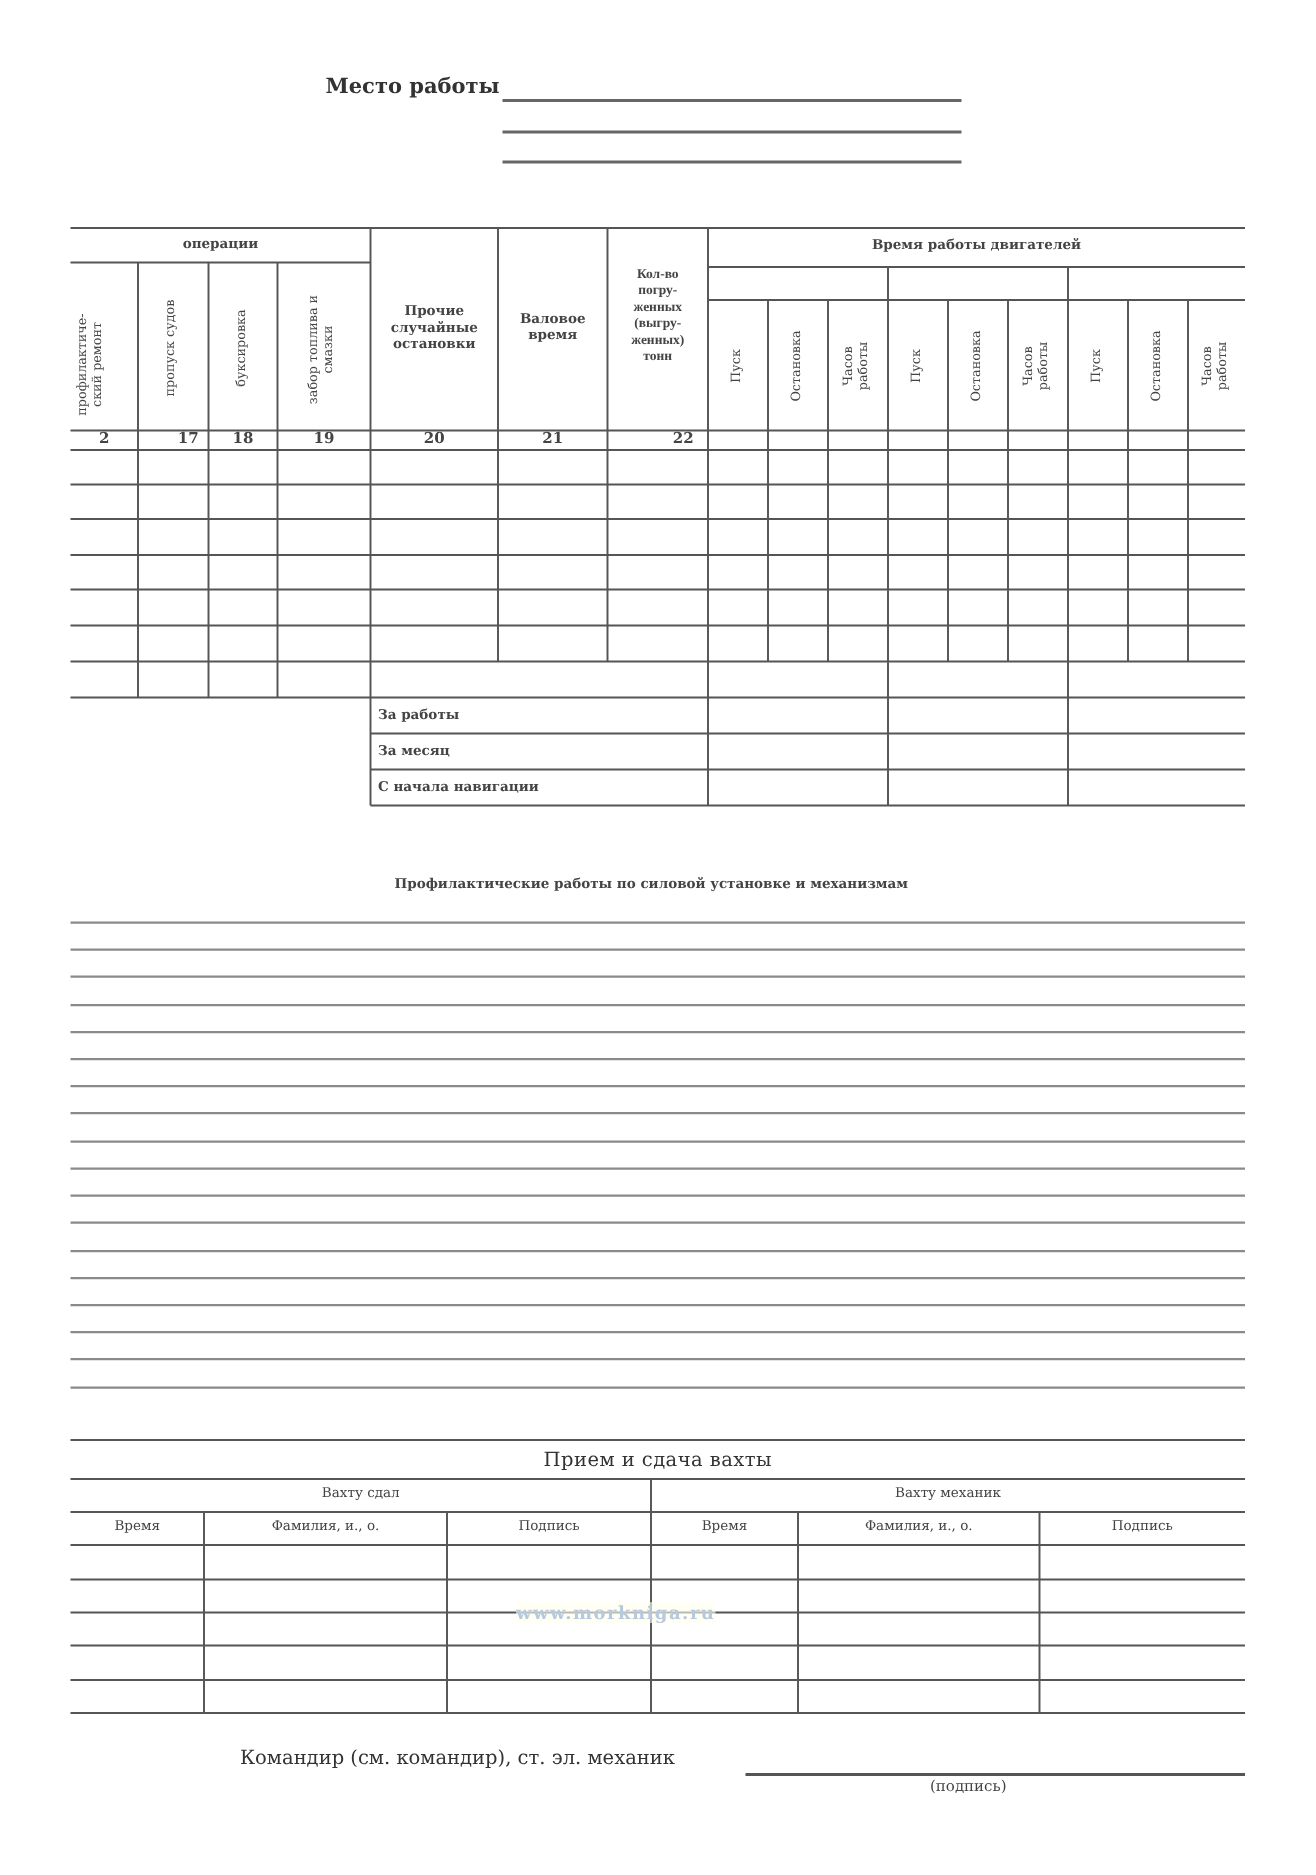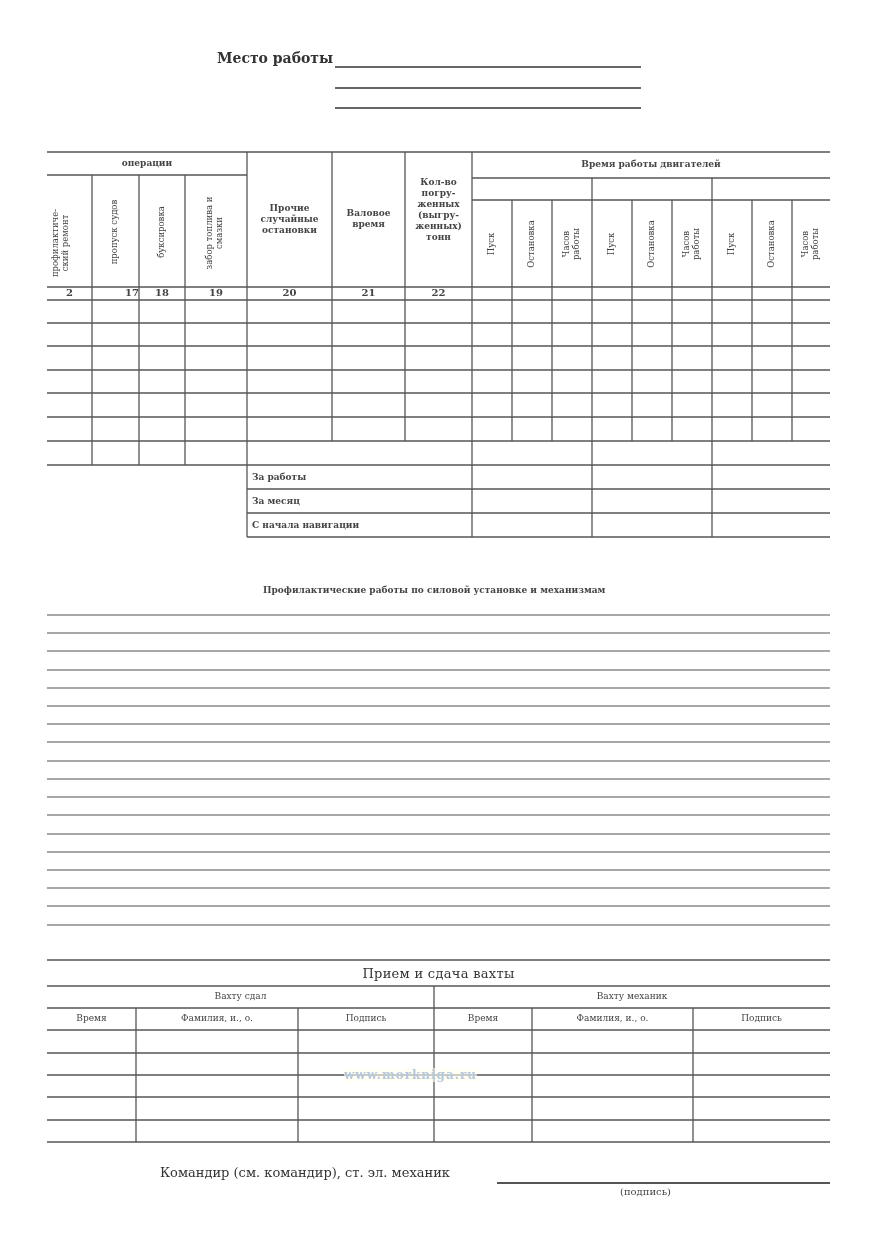--- a/index.html
+++ b/index.html
@@ -84,21 +84,21 @@
 <div class="vt" style="left:65px; top:226px; width:100px; height:12px;">пропуск судов</div>
 <div class="vt" style="left:112px; top:226px; width:100px; height:12px;">буксировка</div>
 <div class="vt" style="left:166px; top:221px; width:100px; height:24px; white-space:pre-line;">забор топлива и
 смазки</div>
 
 <div class="t hdr" style="left:247px; top:203px; width:85px; white-space:pre-line;">Прочие
 случайные
 остановки</div>
 <div class="t hdr" style="left:332px; top:208px; width:73px; white-space:pre-line;">Валовое
 время</div>
-<div class="t hdr" style="left:405px; top:177px; width:67px; white-space:pre-line;">Кол-во
+<div class="t hdr" style="left:405px; top:177px; width:67px; white-space:pre-line;font-family:Liberation Serif, serif;">Кол-во
 погру-
 женных
 (выгру-
 женных)
 тонн</div>
 
 <div class="t hdr" style="left:472px; top:159px; width:358px;">Время работы двигателей</div>
 
 <div class="vt" style="left:452px; top:238px; width:80px; height:12px;">Пуск</div>
 <div class="vt" style="left:492px; top:238px; width:80px; height:12px;">Остановка</div>
@@ -107,26 +107,26 @@
 <div class="vt" style="left:572px; top:238px; width:80px; height:12px;">Пуск</div>
 <div class="vt" style="left:612px; top:238px; width:80px; height:12px;">Остановка</div>
 <div class="vt" style="left:652px; top:233px; width:80px; height:22px; white-space:pre-line;">Часов
 работы</div>
 <div class="vt" style="left:692px; top:238px; width:80px; height:12px;">Пуск</div>
 <div class="vt" style="left:732px; top:238px; width:80px; height:12px;">Остановка</div>
 <div class="vt" style="left:771px; top:233px; width:80px; height:22px; white-space:pre-line;">Часов
 работы</div>
 
 <div class="t num" style="left:47px; top:287px; width:45px;">2</div>
-<div class="t num" style="left:92px; top:287px; width:47px;text-align:right;">17</div>
+<div class="t num" style="left:102px; top:287px; width:47px;">17</div>
 <div class="t num" style="left:139px; top:287px; width:46px;">18</div>
 <div class="t num" style="left:185px; top:287px; width:62px;">19</div>
 <div class="t num" style="left:247px; top:287px; width:85px;">20</div>
 <div class="t num" style="left:332px; top:287px; width:73px;">21</div>
-<div class="t num" style="left:405px; top:287px; width:67px;">22</div>
+<div class="t num" style="left:422px; top:287px; width:67px;">22</div>
 
 <div class="abs" style="left:47px; top:300px; width:783px; height:165px;"></div>
 
 <div class="t sumlbl" style="left:252px; top:472px;">За работы</div>
 <div class="t sumlbl" style="left:252px; top:496px;">За месяц</div>
 <div class="t sumlbl" style="left:252px; top:520px;">С начала навигации</div>
 
 <div class="t sec-title" style="left:243px; top:585px;">Профилактические работы по силовой установке и механизмам</div>
 <svg class="grid" width="877" height="1250">
   <g stroke="#8a8a8a" stroke-width="1.5">

